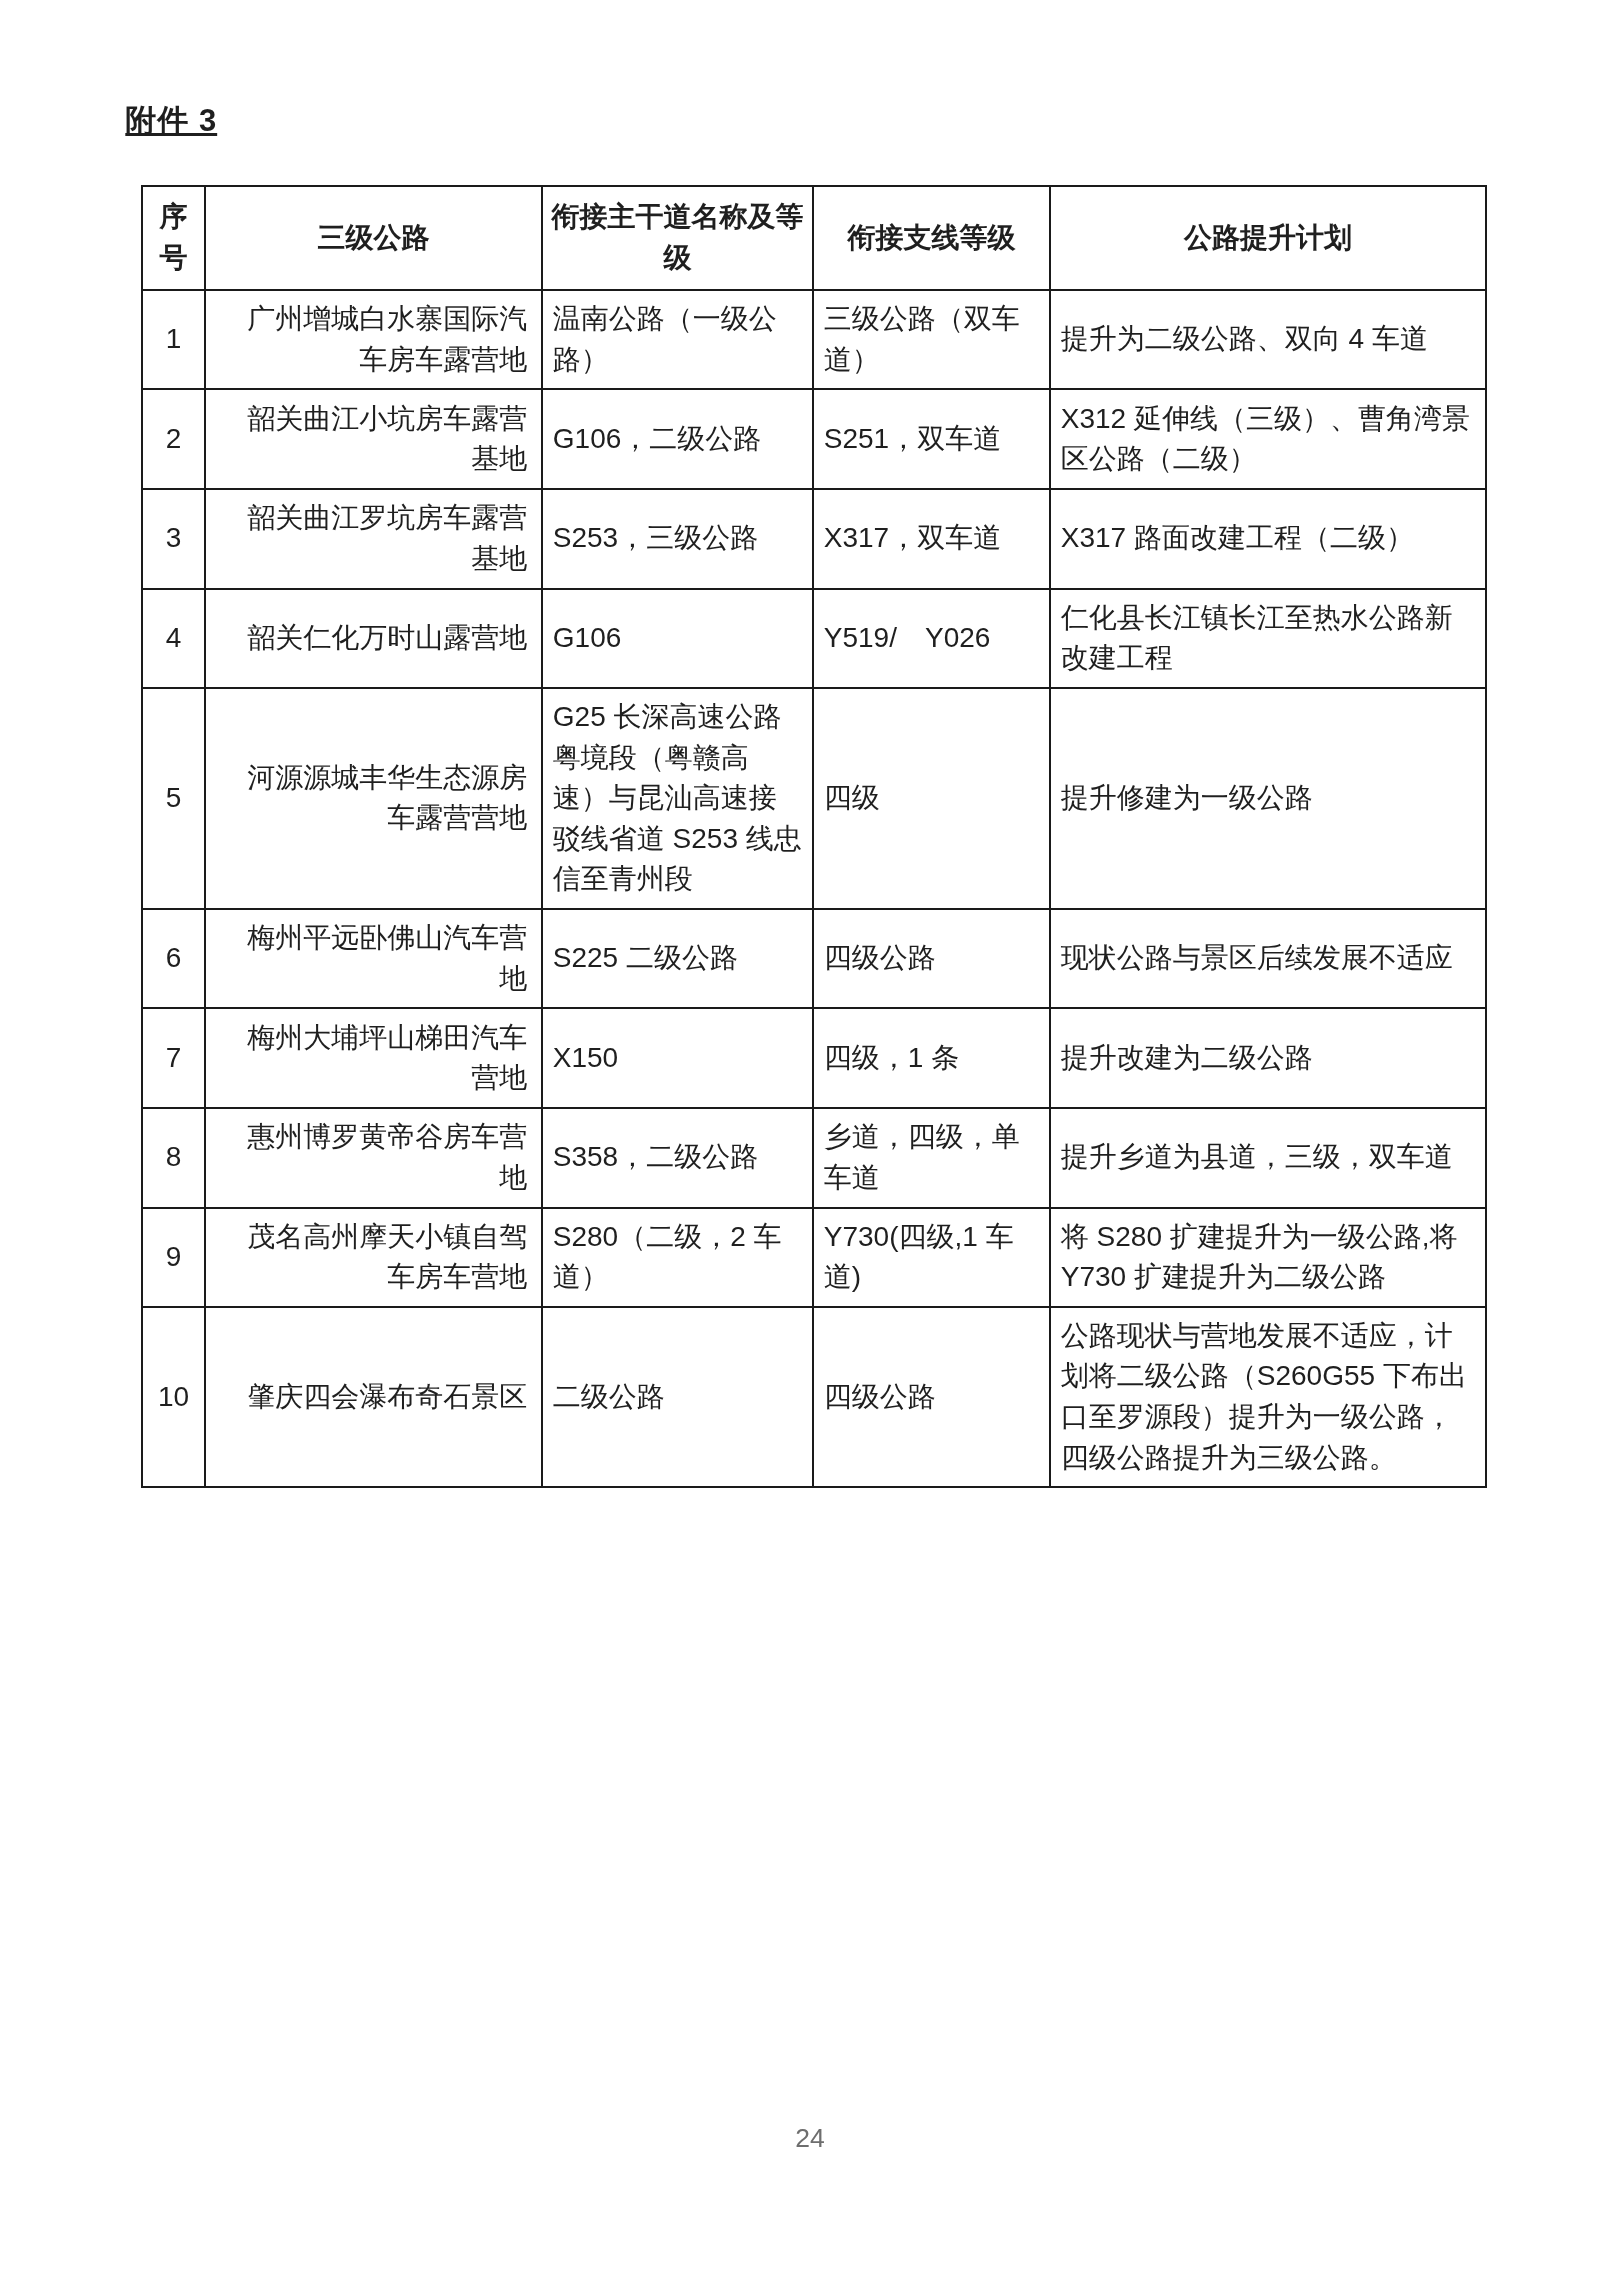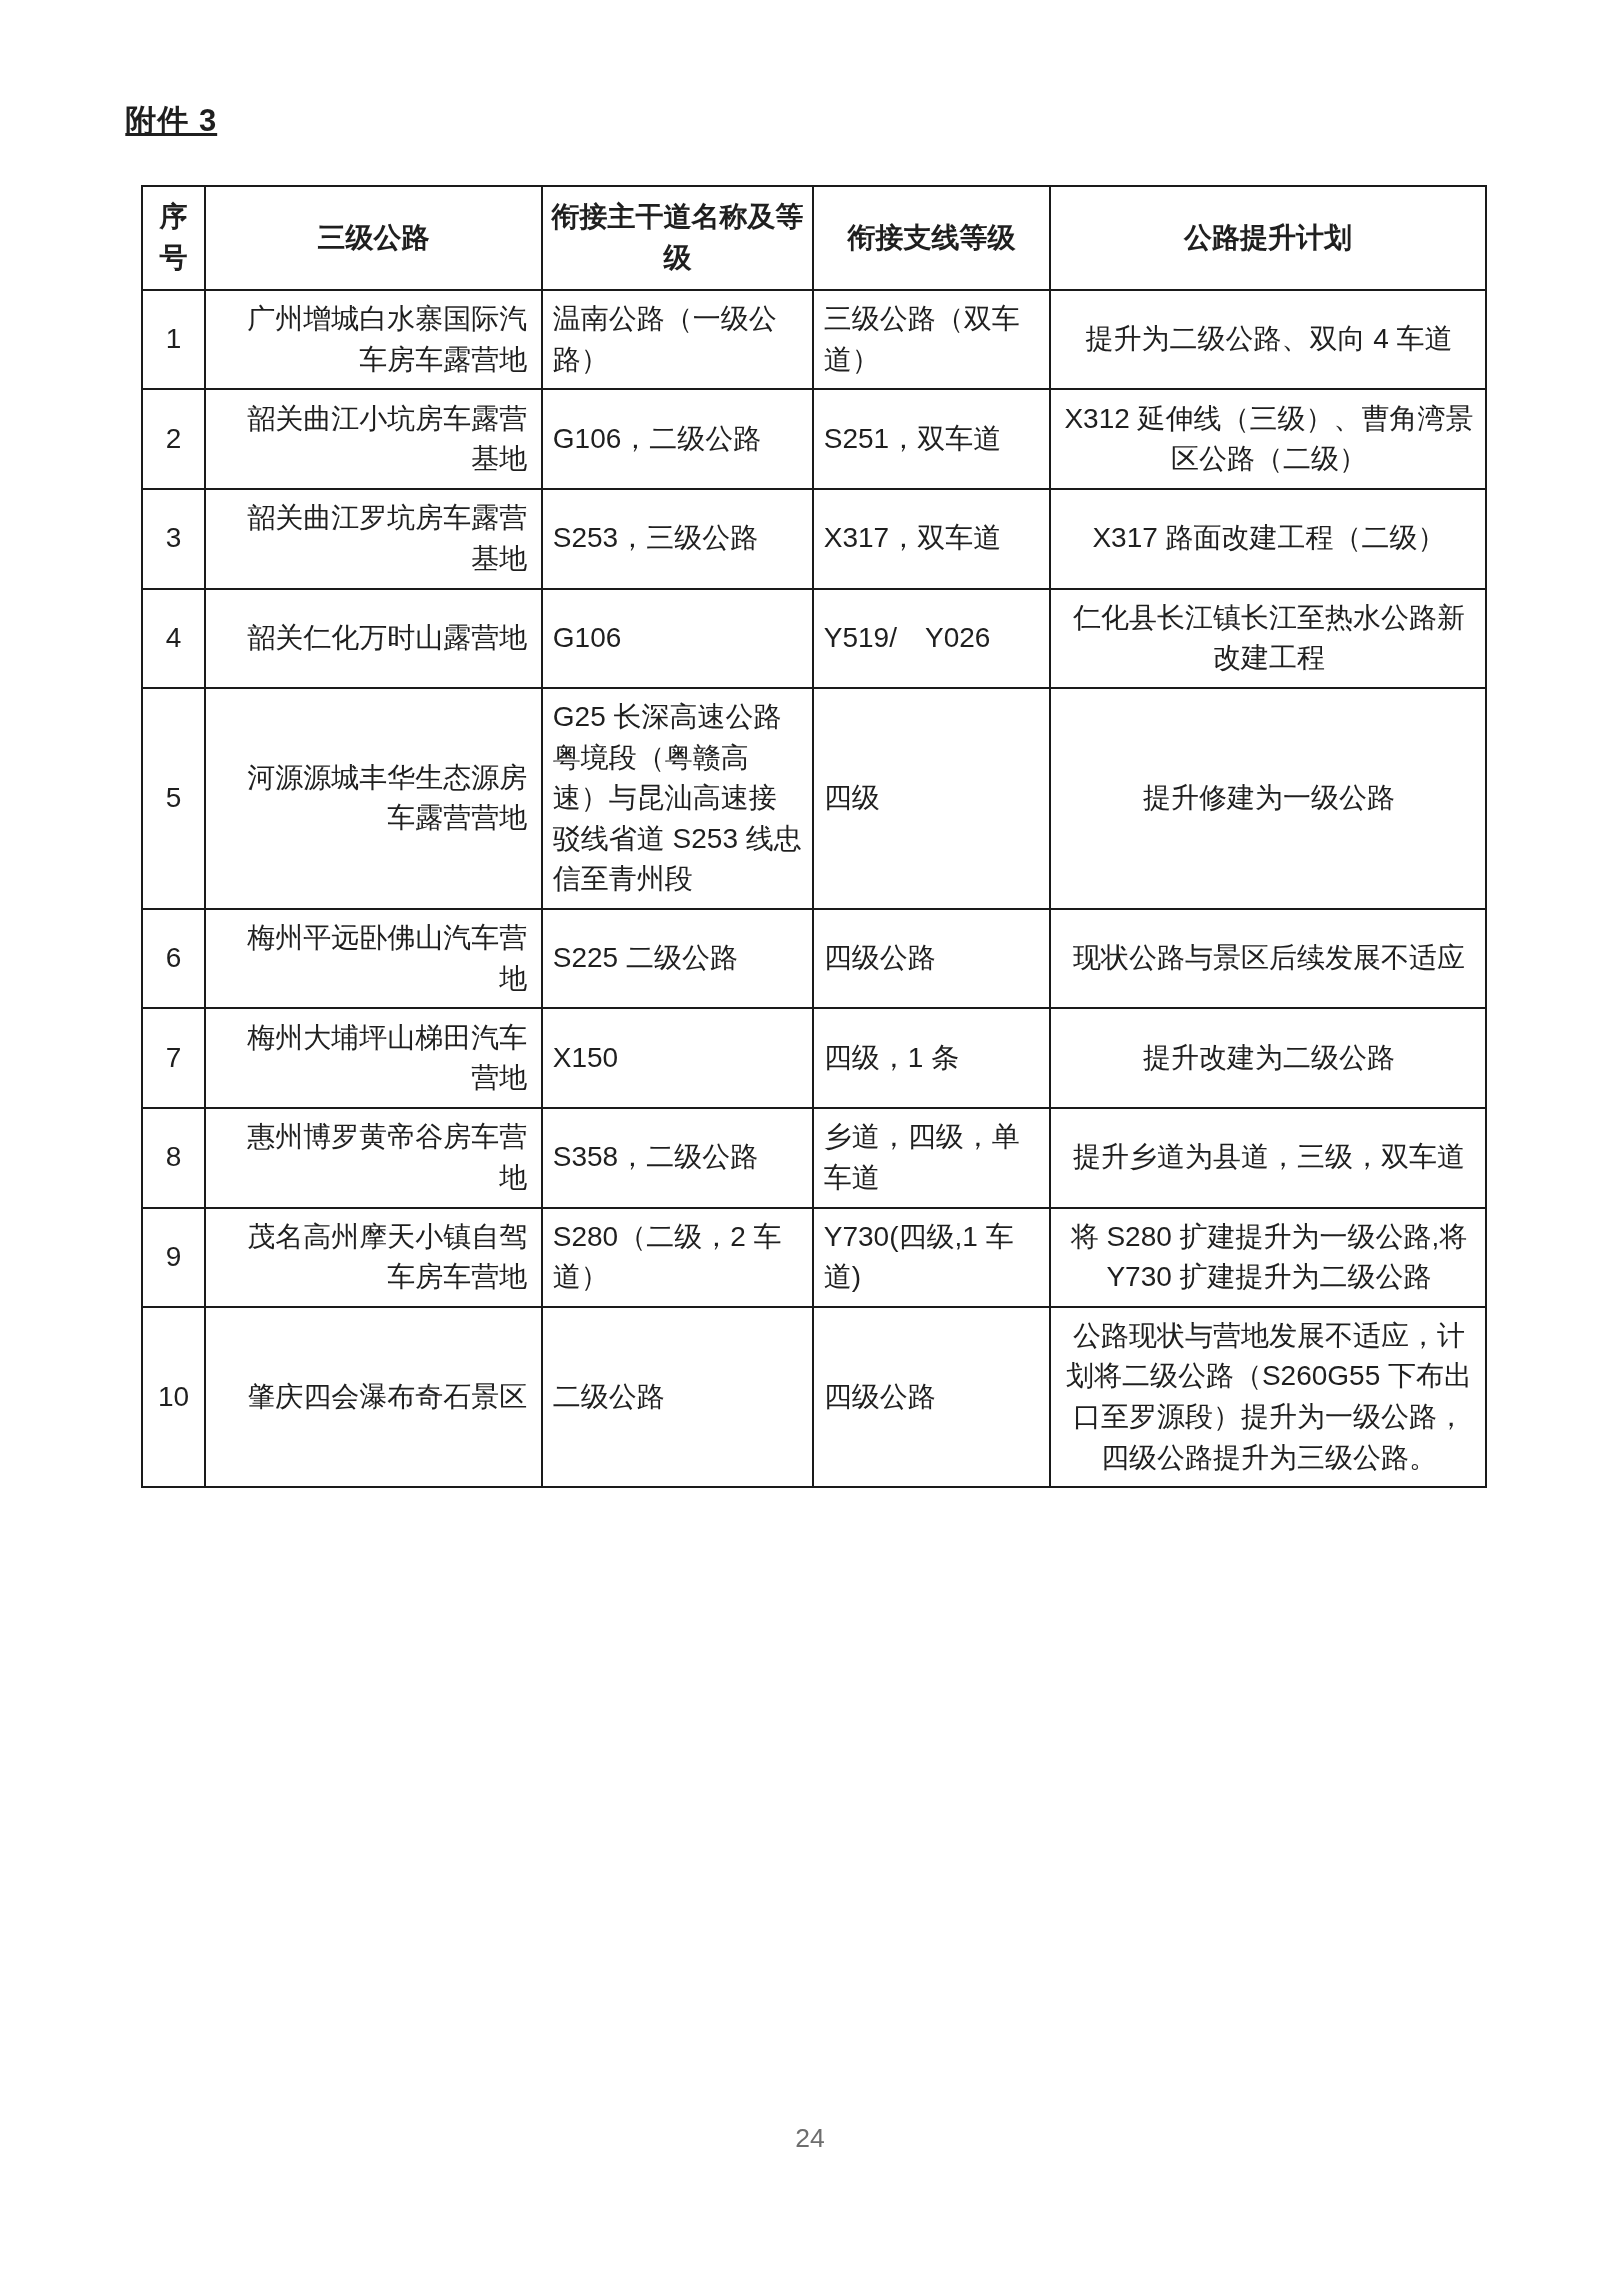--- a/index.html
+++ b/index.html
@@ -64,21 +64,21 @@
     height: 82px;
     padding: 7.8px 9.8px;
   }
   .plan-table td.c-no {
     text-align: center;
     padding: 7.8px 3.9px;
   }
   .plan-table td.c-camp   { padding: 7.8px 13.7px; text-align: right; }
   .plan-table td.c-main   { padding: 7.8px 9.8px; }
   .plan-table td.c-branch { padding: 7.8px 9.8px; }
-  .plan-table td.c-plan   { padding: 7.8px 7.8px 7.8px 9.8px; text-align: center; }
+  .plan-table td.c-plan   { padding: 7.8px 7.8px 7.8px 9.8px; }
   .page-number {
     position: absolute;
     top: 2123px;
     left: 0;
     width: 1620px;
     text-align: center;
     font-size: 26.5px;
     color: #6e6e6e;
   }
 </style>

